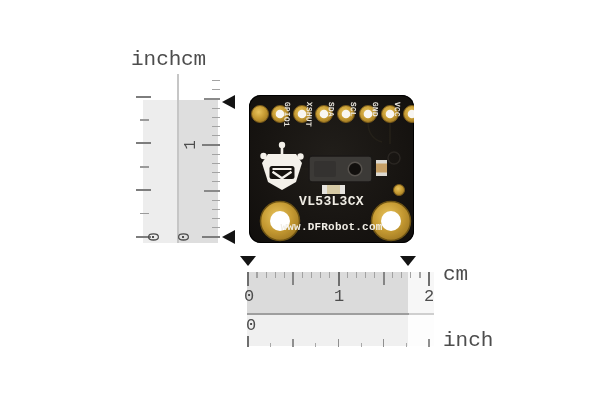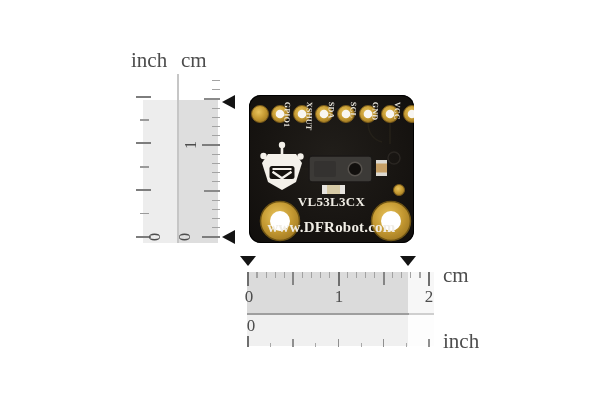--- a/index.html
+++ b/index.html
@@ -1,17 +1,17 @@
 <!DOCTYPE html>
 <html><head>
 <meta charset="utf-8">
 <style>
   html,body{margin:0;padding:0;background:#fff;}
   .stage{position:relative;width:600px;height:400px;background:#fff;
-         font-family:Liberation Serif, serif;overflow:hidden;}
+         font-family:Liberation Mono, monospace;overflow:hidden;}
   .unit-label{position:absolute;color:#4d4d4d;font-size:21px;line-height:22px;}
   .num-label{position:absolute;color:#4d4d4d;font-size:16px;line-height:16px;text-align:center;}
   .vnum{transform:rotate(-90deg);}
   .strip{position:absolute;}
   .tick{position:absolute;}
   .arrow-left{position:absolute;width:0;height:0;
       border-top:7px solid transparent;border-bottom:7px solid transparent;
       border-right:13px solid #141414;}
   .arrow-down{position:absolute;width:0;height:0;
       border-left:8px solid transparent;border-right:8px solid transparent;
@@ -23,21 +23,21 @@
      border-radius:12px;overflow:hidden;
      background:radial-gradient(ellipse at 50% 42%, #211e1a 0%, #171411 62%, #100e0c 100%);
      box-shadow:inset 0 0 0 1px #000;}
   .board svg{position:absolute;left:0;top:0;}
   .pin-label{position:absolute;color:#eae6dd;font-size:8px;font-weight:bold;
      letter-spacing:.2px;white-space:nowrap;transform-origin:left top;
      transform:rotate(92deg);}
   .silk{position:absolute;left:0;right:0;text-align:center;color:#f0ede5;font-weight:bold;}
   .silk-l1{top:101px;font-size:13px;line-height:12px;letter-spacing:.3px;}
   .silk-l2{top:114px;font-size:12px;line-height:12px;letter-spacing:.2px;}
-  .silk-l3{top:127px;font-size:15px;line-height:10px;letter-spacing:.2px;}
+  .silk-l3{top:127px;font-size:11px;line-height:10px;letter-spacing:.2px;}
 </style>
 </head>
 <body>
 
 <div class="stage">
 
   <div class="unit-label" style="left:131px;top:49px;">inch</div>
   <div class="unit-label" style="left:181px;top:49px;">cm</div>
 
   <div class="strip" style="left:143px;top:100px;width:35px;height:143px;background:#ededed;"></div>

